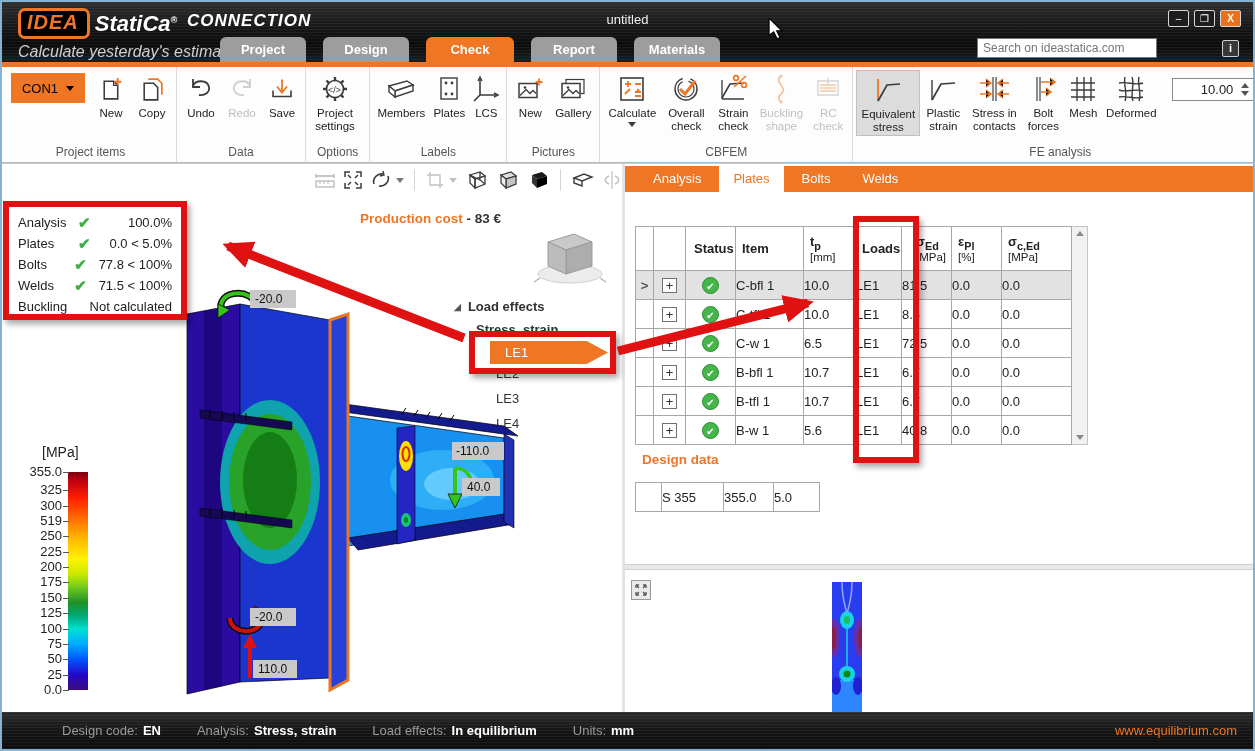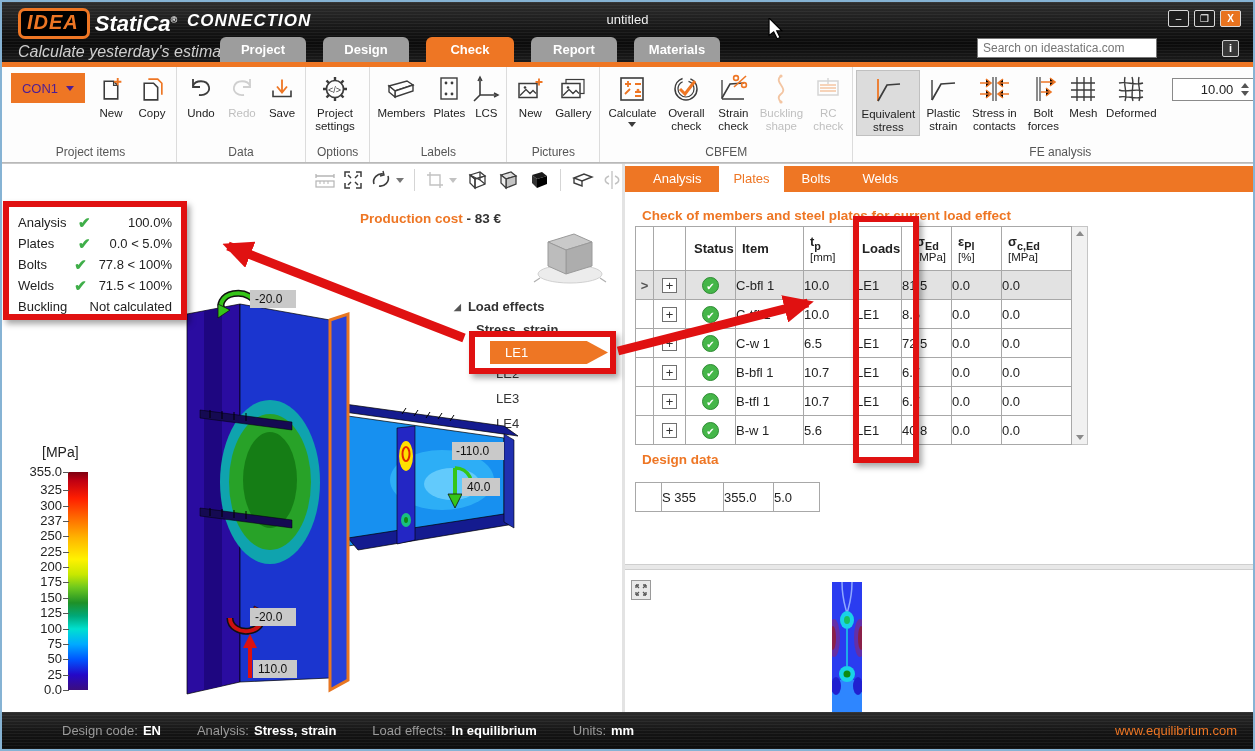--- a/index.html
+++ b/index.html
@@ -40,21 +40,21 @@
   .ribbon{height:96px;flex:0 0 96px;background:#fdfdfd;border-bottom:1px solid #b9b9b9;
     display:flex;align-items:stretch;padding-left:3px;overflow:hidden;}
   .rgroup{display:flex;flex-direction:column;border-right:1px solid #dcdcdc;padding:3px 3px 0 3px;}
   .rgroup-content{flex:1;display:flex;align-items:flex-start;}
   .rgroup-caption{text-align:center;font-size:12px;color:#565656;padding:0 8px 3px 8px;white-space:nowrap;}
   .rbtn{display:flex;flex-direction:column;align-items:center;padding:1px 3px;font-size:11.5px;
     color:#222;text-align:center;line-height:1.12;cursor:default;}
   .rbtn .ricon{height:36px;display:flex;align-items:center;justify-content:center;}
   .rbtn.disabled{color:#bfbfbf;}
   .rbtn.toggled{background:#dcdcdc;border:1px solid #c0c0c0;}
-  .con-btn{margin:3px 6px 0 3px;width:74px;height:30px;background:#ee7624;color:#4c1d95;font-size:13px;
+  .con-btn{margin:3px 6px 0 3px;width:74px;height:30px;background:#ee7624;color:#000000;font-size:13px;
     display:flex;align-items:center;justify-content:center;gap:8px;}
   .tri-down{width:0;height:0;border-left:4px solid transparent;border-right:4px solid transparent;border-top:5px solid currentColor;}
   .tri-up{width:0;height:0;border-left:4px solid transparent;border-right:4px solid transparent;border-bottom:5px solid currentColor;}
   .spinner{margin:8px 10px 0 12px;width:82px;height:23px;border:1px solid #8a8a8a;background:#fff;
     display:flex;align-items:center;}
   .spinner .val{flex:1;text-align:right;font-size:13px;color:#222;padding-right:6px;}
   .spinner .arrows{width:14px;display:flex;flex-direction:column;align-items:center;gap:3px;color:#555;padding-right:2px;}
   
   .main{position:relative;flex:1;display:flex;background:#fff;border-top:1px solid #c9c9c9;}
   .viewport{position:relative;width:623px;flex:0 0 623px;background:#fff;border-right:3px solid #e3e3e3;}
@@ -653,21 +653,21 @@
         <rect x="101" y="378" width="44" height="18" fill="#c9c9c9"></rect>
         <text class="glabel" x="106" y="391">110.0</text>
       </svg>
 
       <div class="legend">
         <div class="lg-title">[MPa]</div>
         <div class="lg-bar"></div>
         <div class="lg-tick" style="top:21px;">355.0</div>
         <div class="lg-tick" style="top:39px;">325</div>
         <div class="lg-tick" style="top:55px;">300</div>
-        <div class="lg-tick" style="top:70px;">237</div>
+        <div class="lg-tick" style="top:70px;">519</div>
         <div class="lg-tick" style="top:85px;">250</div>
         <div class="lg-tick" style="top:101px;">225</div>
         <div class="lg-tick" style="top:116px;">200</div>
         <div class="lg-tick" style="top:131px;">175</div>
         <div class="lg-tick" style="top:147px;">150</div>
         <div class="lg-tick" style="top:162px;">125</div>
         <div class="lg-tick" style="top:178px;">100</div>
         <div class="lg-tick" style="top:193px;">75</div>
         <div class="lg-tick" style="top:208px;">50</div>
         <div class="lg-tick" style="top:224px;">25</div>
@@ -676,21 +676,20 @@
     </div>
 
     <div class="rpanel">
       <div class="rtabbar">
         <div class="rtab">Analysis</div>
         <div class="rtab active">Plates</div>
         <div class="rtab">Bolts</div>
         <div class="rtab">Welds</div>
       </div>
 
-      <div class="ptitle" style="top:44px;">Check of members and steel plates for current load effect</div>
 
       <div class="tblwrap">
         <table class="ctable">
           <tbody>
               <tr>
             <th class="c-exp"></th>
                 <th class="c-plus"></th>
             <th class="c-status" style="padding-left:8px;">Status</th>
             <th class="c-item">Item</th>
             <th class="c-tp"><span>t</span><sub>p</sub><span class="unit">[mm]</span></th>

